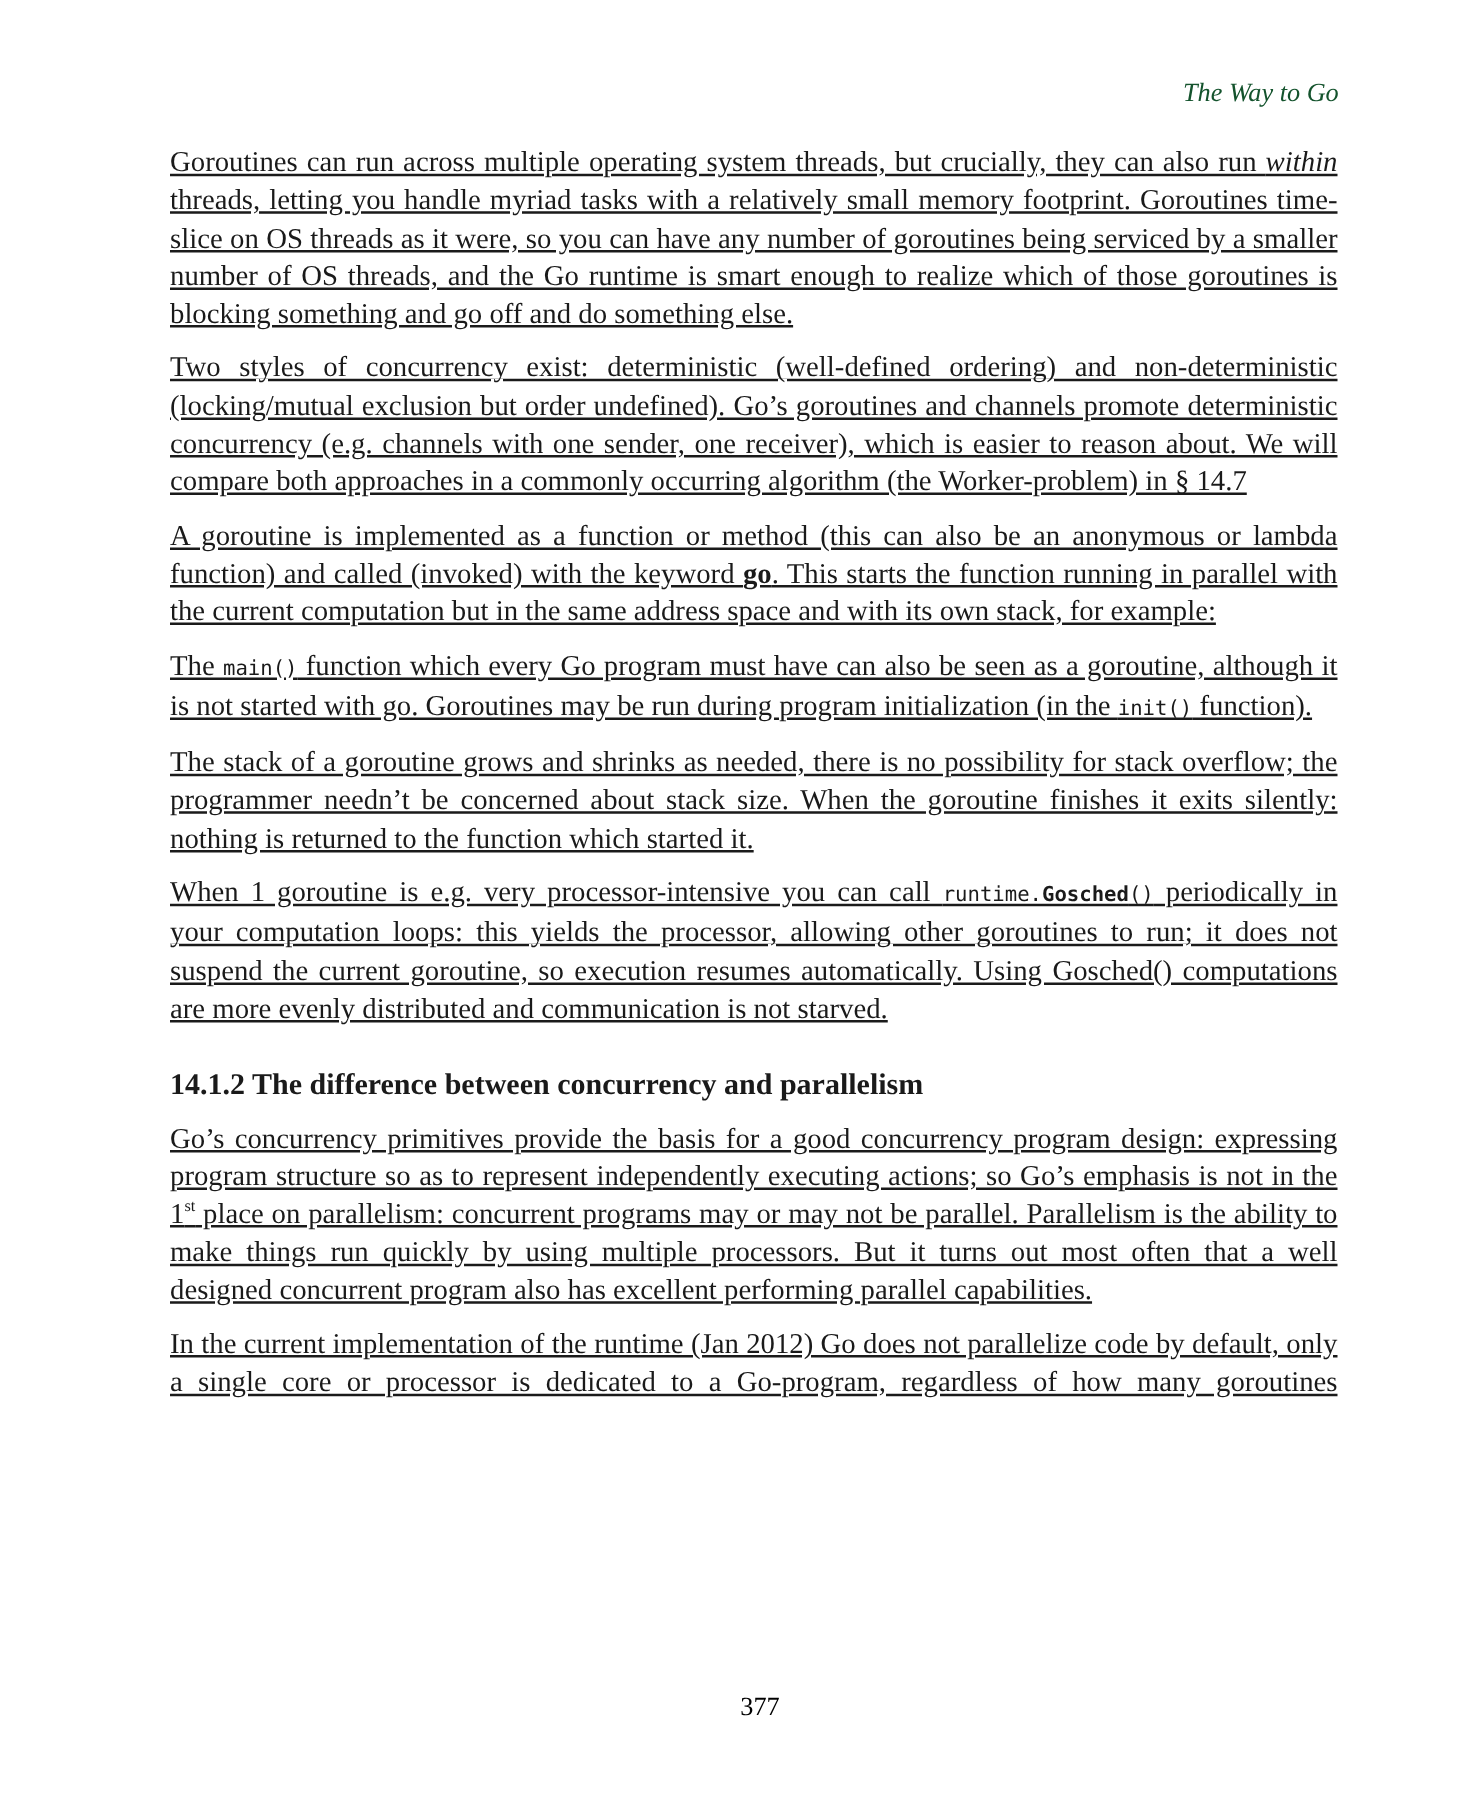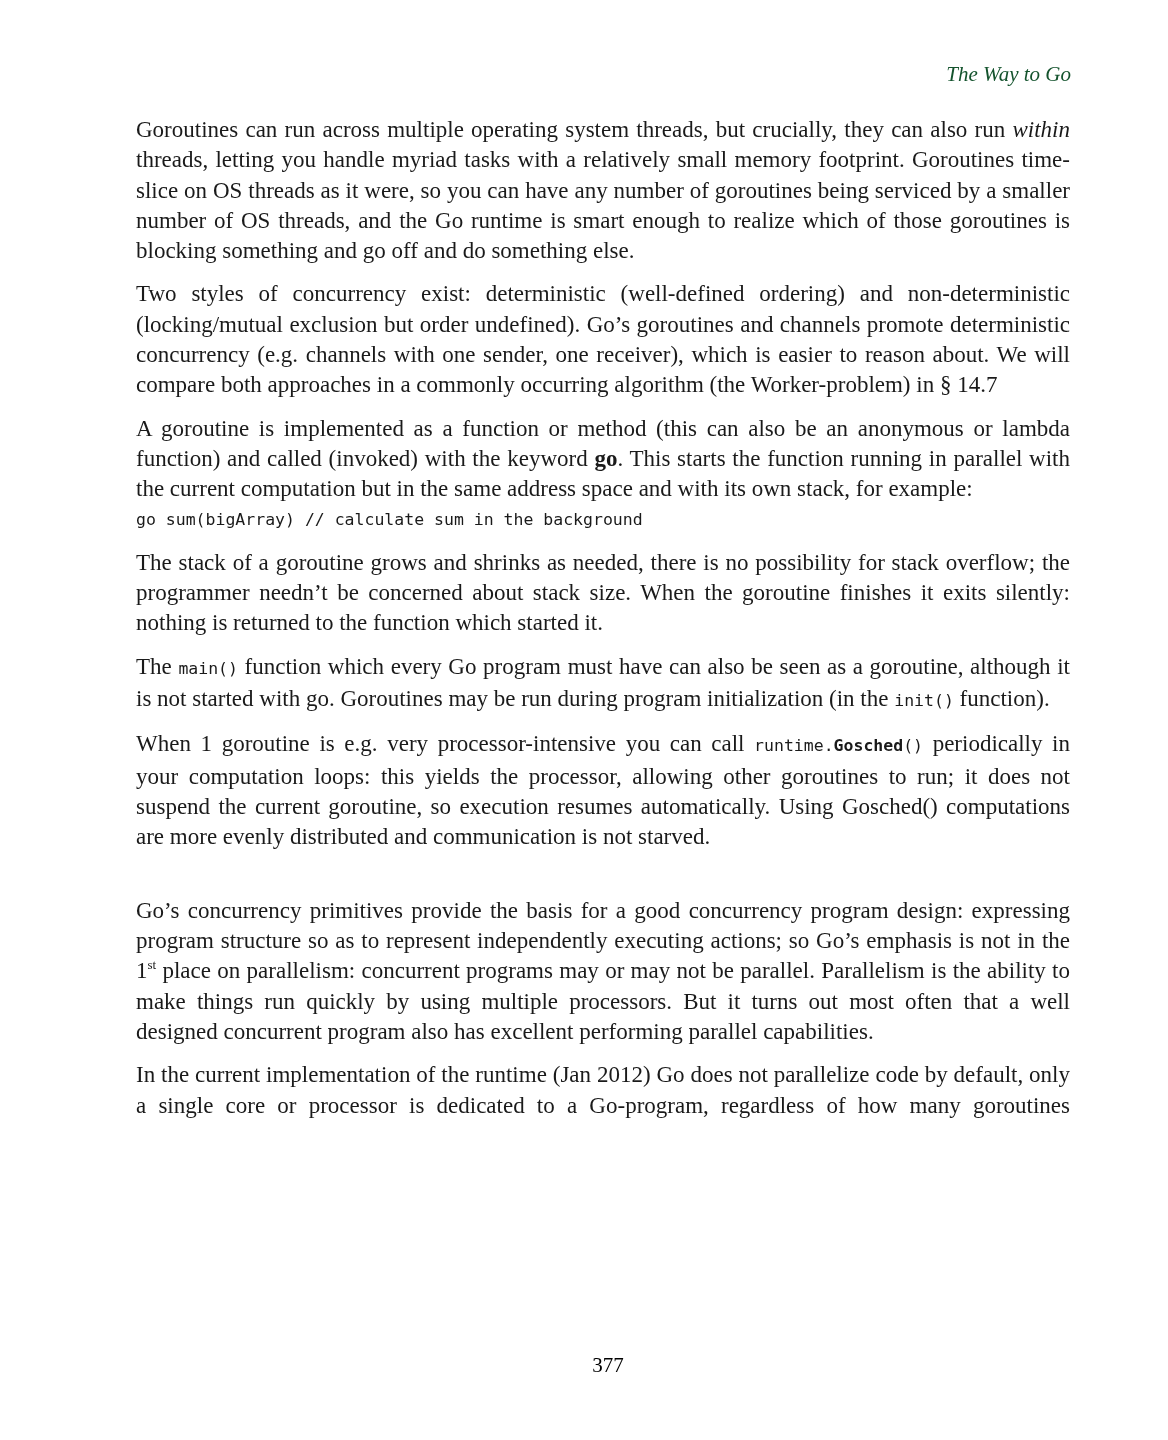--- a/index.html
+++ b/index.html
@@ -10,21 +10,21 @@
   }
   .running-head {
     position: absolute; top: 62px; right: 97px;
     font-style: italic; font-size: 21px; color: #14532d;
   }
   .page {
     position: absolute; left: 136px; top: 115px; width: 934px;
   }
   p {
     margin: 0; font-size: 23px; line-height: 30.3px;
-    text-align: justify; text-align-last: left;
+    text-align: justify; text-align-last: left; text-decoration: underline;
   }
   p + p, .para { margin-top: 13px; }
   .gap { height: 30.3px; }
   code, .mono {
     font-family: "DejaVu Sans Mono", "Liberation Mono", monospace;
     font-size: 16.5px;
   }
   .codeline {
     font-family: "DejaVu Sans Mono", "Liberation Mono", monospace;
     font-size: 16.5px; line-height: 30.3px; white-space: pre; margin: 0;
@@ -44,29 +44,29 @@
 
 <div class="running-head">The Way to Go</div>
 
 <div class="page">
 
   <p><span>Goroutines can run across multiple operating system threads, but crucially, they can also run </span><em>within</em><span> threads, letting you handle myriad tasks with a relatively small memory footprint. Goroutines time-slice on OS threads as it were, so you can have any number of goroutines being serviced by a smaller number of OS threads, and the Go runtime is smart enough to realize which of those goroutines is blocking something and go off and do something else.</span></p>
 
   <p class="para">Two styles of concurrency exist: deterministic (well-defined ordering) and non-deterministic (locking/mutual exclusion but order undefined). Go’s goroutines and channels promote deterministic concurrency (e.g. channels with one sender, one receiver), which is easier to reason about. We will compare both approaches in a commonly occurring algorithm (the Worker-problem) in § 14.7</p>
 
   <p class="para"><span>A goroutine is implemented as a function or method (this can also be an anonymous or lambda function) and called (invoked) with the keyword </span><strong>go</strong><span>. This starts the function running in parallel with the current computation but in the same address space and with its own stack, for example:</span></p>
-  <div class="codeline">go sum(bigArray) // calculate sum in the background</div>
+
+  <p class="para"><span>The </span><code>main()</code><span> function which every Go program must have can also be seen as a goroutine, although it is not started with go. Goroutines may be run during program initialization (in the </span><code>init()</code><span> function).</span></p>
 
   <p class="para">The stack of a goroutine grows and shrinks as needed, there is no possibility for stack overflow; the programmer needn’t be concerned about stack size. When the goroutine finishes it exits silently: nothing is returned to the function which started it.</p>
-
-  <p class="para"><span>The </span><code>main()</code><span> function which every Go program must have can also be seen as a goroutine, although it is not started with go. Goroutines may be run during program initialization (in the </span><code>init()</code><span> function).</span></p>
 
   <p class="para"><span>When 1 goroutine is e.g. very processor-intensive you can call </span><code>runtime.</code><b class="mono">Gosched</b><code>()</code><span> periodically in your computation loops: this yields the processor, allowing other goroutines to run; it does not suspend the current goroutine, so execution resumes automatically. Using Gosched() computations are more evenly distributed and communication is not starved.</span></p>
 
   <div class="gap"></div>
+  <h2 class="heading">14.1.2 The difference between concurrency and parallelism</h2>
 
   <p class="para"><span>Go’s concurrency primitives provide the basis for a good concurrency program design: expressing program structure so as to represent independently executing actions; so Go’s emphasis is not in the 1</span><sup>st</sup><span> place on parallelism: concurrent programs may or may not be parallel. Parallelism is the ability to make things run quickly by using multiple processors. But it turns out most often that a well designed concurrent program also has excellent performing parallel capabilities.</span></p>
 
   <p class="para" style="text-align-last: justify;">In the current implementation of the runtime (Jan 2012) Go does not parallelize code by default, only a single core or processor is dedicated to a Go-program, regardless of how many goroutines</p>
 
 </div>
 
 <div class="folio">377</div>
 
 </body></html>

